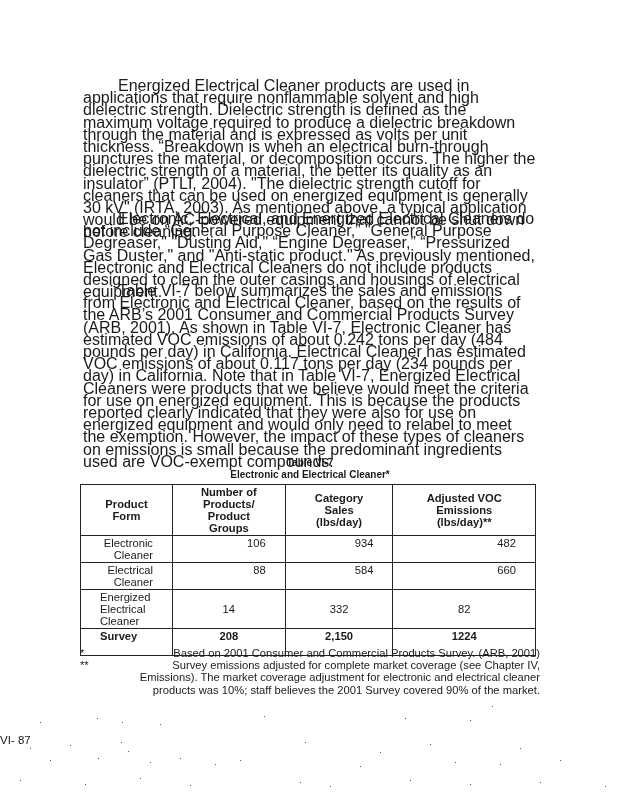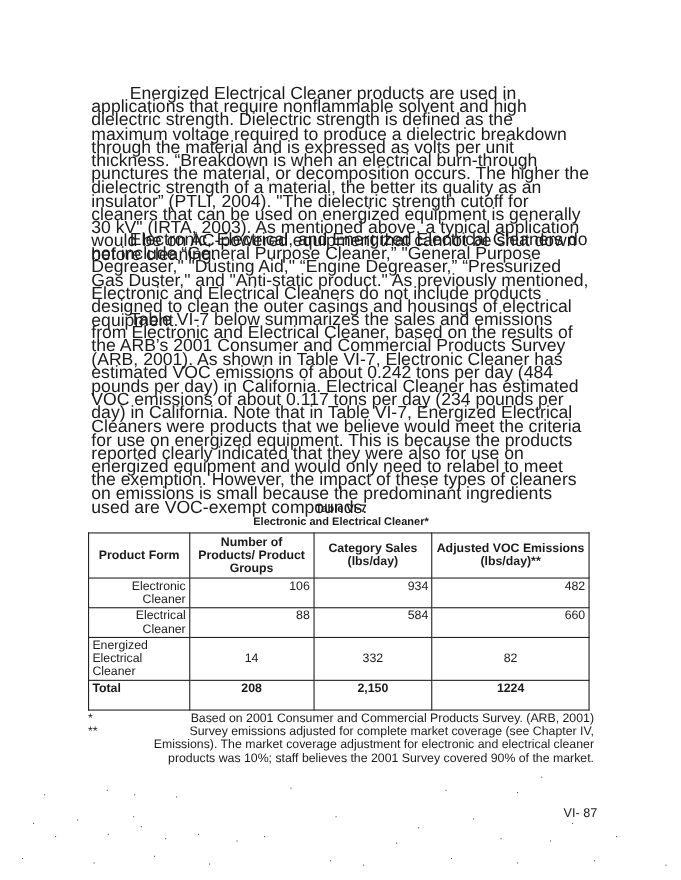--- a/index.html
+++ b/index.html
@@ -10,35 +10,35 @@
   .para .indent { display: inline-block; width: 35px; }
   #p1 { top: 80px; }
   #p2 { top: 213px; }
   #p3 { top: 285px; }
   .tcaption { position: absolute; left: 80px; width: 460px; text-align: center;
               font-weight: bold; font-size: 10px; line-height: 12px; }
   #tcap1 { top: 457px; }
   #tcap2 { top: 469px; }
   table.data { position: absolute; left: 80px; top: 484px; width: 456px;
                border-collapse: collapse; font-size: 11.2px; line-height: 12px; }
-  table.data th, table.data td { border: 1px solid #222; padding: 1px 3px; vertical-align: middle; }
+  table.data th, table.data td { border: 1px solid #222; padding: 1px 19px; vertical-align: middle; }
   table.data th { font-weight: bold; text-align: center; height: 38px; }
   table.data tr { border-top: 1.5px solid #222; }
   table.data td.num { text-align: center; vertical-align: top; }
   table.data td.lbl { text-align: left; }
   table.data td.mid { vertical-align: middle; }
   table.data tr.total td { font-weight: bold; vertical-align: top; height: 24px; border-bottom: 1.5px solid #222; }
   table.data tr.r1 td, table.data tr.r2 td { height: 24px; text-align: right; }
   table.data tr.r3 td { height: 36px; }
   col.c1 { width: 92px; } col.c2 { width: 113px; } col.c3 { width: 108px; } col.c4 { width: 143px; }
   .notes { position: absolute; left: 80px; top: 647px; width: 460px; font-size: 11.2px; line-height: 12.2px; }
   .note { display: flex; }
   .note .mark { width: 36px; flex: none; }
   .note .txt { flex: 1; text-align: right; }
-  .pagenum { position: absolute; top: 734px; left: 0; width: 543px; text-align: right; font-size: 11.5px; }
+  .pagenum { position: absolute; top: 734px; left: 0; width: 543px; text-align: left; font-size: 11.5px; }
   .speck { position: absolute; width: 1px; height: 1px; background: #555; }
 </style>
 </head>
 <body>
 
 <p class="para" id="p1"><span class="indent"></span><span>Energized Electrical Cleaner products are used in applications that require nonflammable solvent and high dielectric strength.  Dielectric strength is defined as the maximum voltage required to produce a dielectric breakdown through the material and is expressed as volts per unit thickness.  “Breakdown is when an electrical burn-through punctures the material, or decomposition occurs.  The higher the dielectric strength of a material, the better its quality as an insulator” (PTLI, 2004). "The dielectric strength cutoff for cleaners that can be used on energized equipment is generally 30 kV" (IRTA, 2003).  As mentioned above, a typical application would be on AC-powered equipment that cannot be shut down before cleaning.</span></p>
 <p class="para" id="p2"><span class="indent"></span><span>Electronic, Electrical, and Energized Electrical Cleaners do not include “General Purpose Cleaner,” "General Purpose Degreaser," "Dusting Aid," “Engine Degreaser,” “Pressurized Gas Duster," and "Anti-static product."  As previously mentioned, Electronic and Electrical Cleaners do not include products designed to clean the outer casings and housings of electrical equipment.</span></p>
 <p class="para" id="p3"><span class="indent"></span><span>Table VI-7 below summarizes the sales and emissions from Electronic and Electrical Cleaner, based on the results of the ARB’s 2001 Consumer and Commercial Products Survey (ARB, 2001).  As shown in Table VI-7, Electronic Cleaner has estimated VOC emissions of about 0.242 tons per day (484 pounds per day) in California.   Electrical Cleaner has estimated VOC emissions of about 0.117 tons per day (234 pounds per day) in California.  Note that in Table VI-7, Energized Electrical Cleaners were products that we believe would meet the criteria for use on energized equipment.  This is because the products reported clearly indicated that they were also for use on energized equipment and would only need to relabel to meet the exemption.  However, the impact of these types of cleaners on emissions is small because the predominant ingredients used are VOC-exempt compounds.</span></p>
 
 <div class="tcaption" id="tcap1">Table VI-7</div>
@@ -72,21 +72,21 @@
       <td class="num">584</td>
       <td class="num">660</td>
     </tr>
     <tr class="r3">
       <td class="lbl">Energized Electrical Cleaner</td>
       <td class="num mid">14</td>
       <td class="num mid">332</td>
       <td class="num mid">82</td>
     </tr>
     <tr class="total">
-      <td class="lbl">Total</td>
+      <td class="lbl">Survey</td>
       <td class="num">208</td>
       <td class="num">2,150</td>
       <td class="num">1224</td>
     </tr>
   </tbody>
 </table>
 
 <div class="notes">
   <div class="note">
     <span class="mark">*</span>

